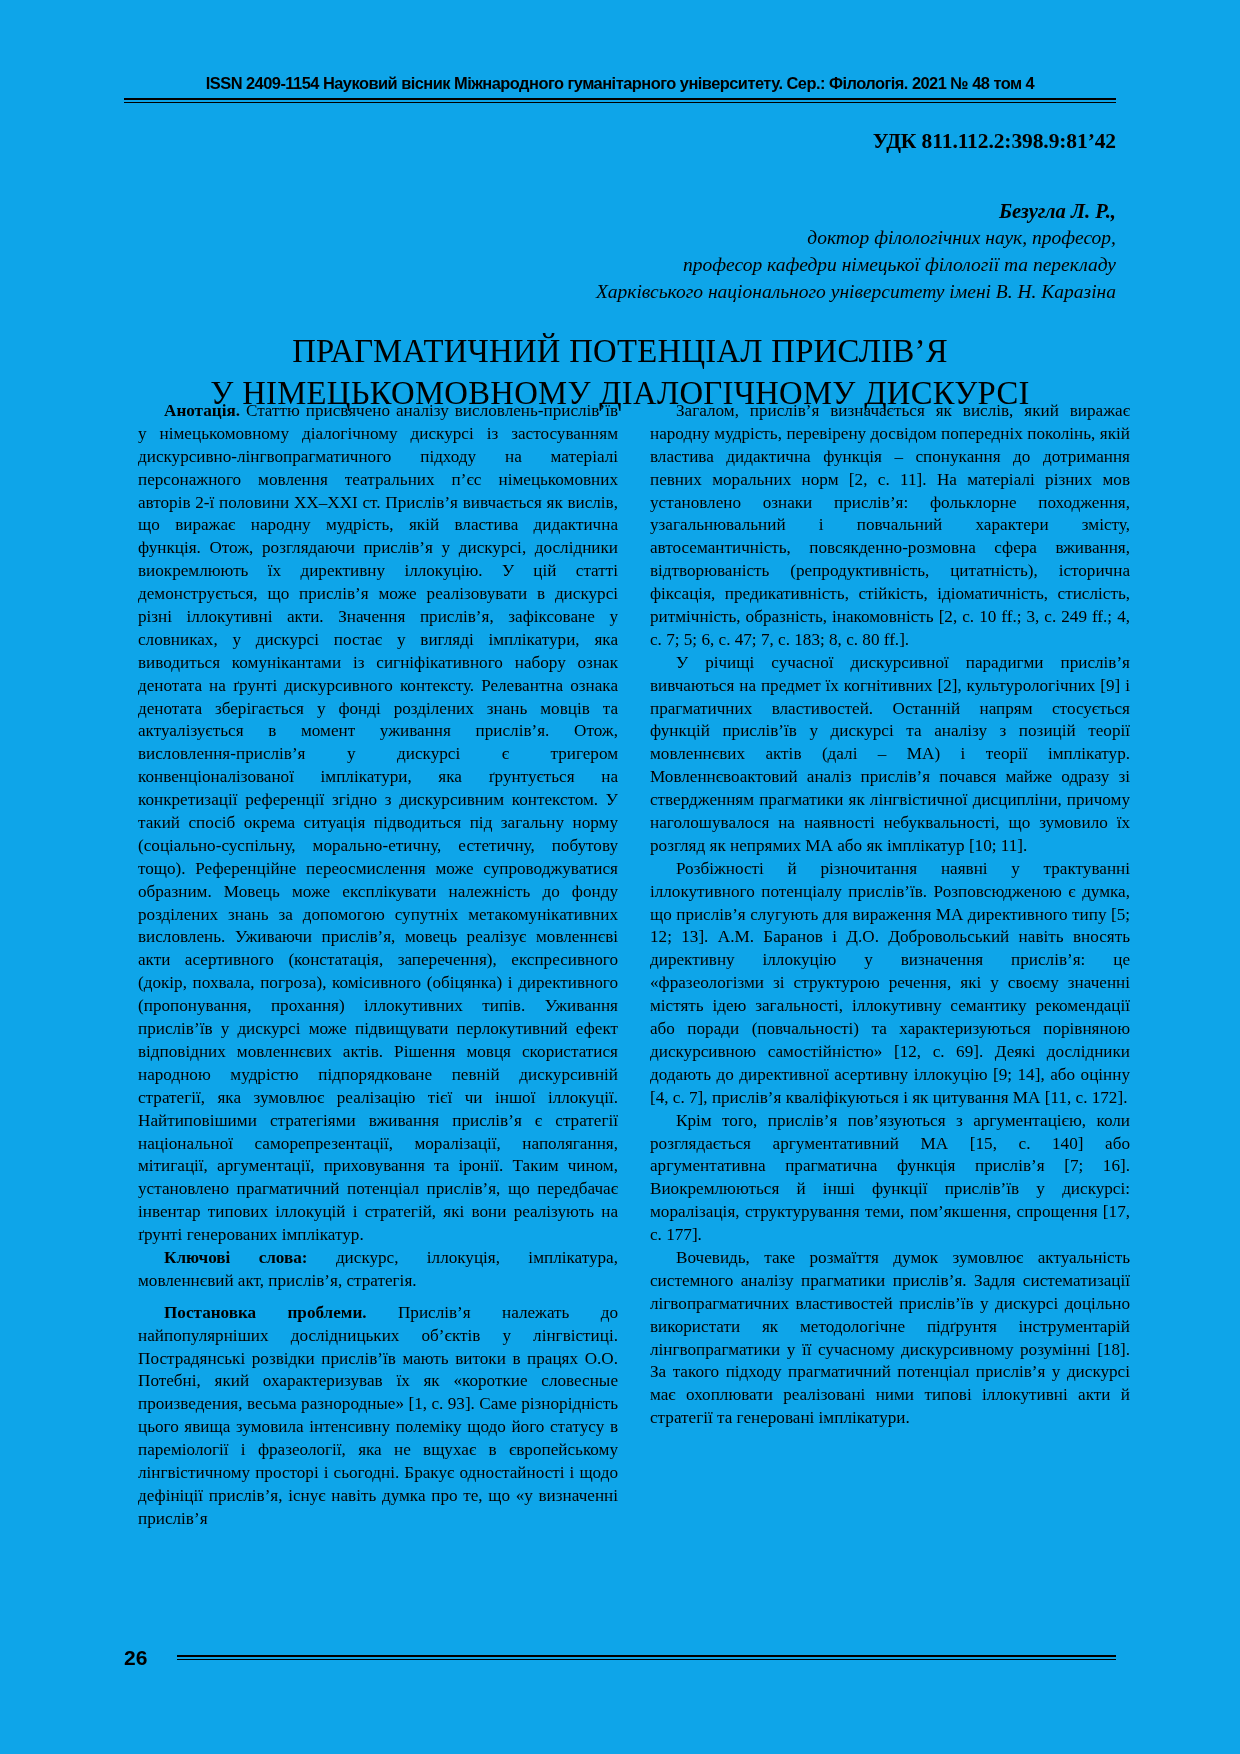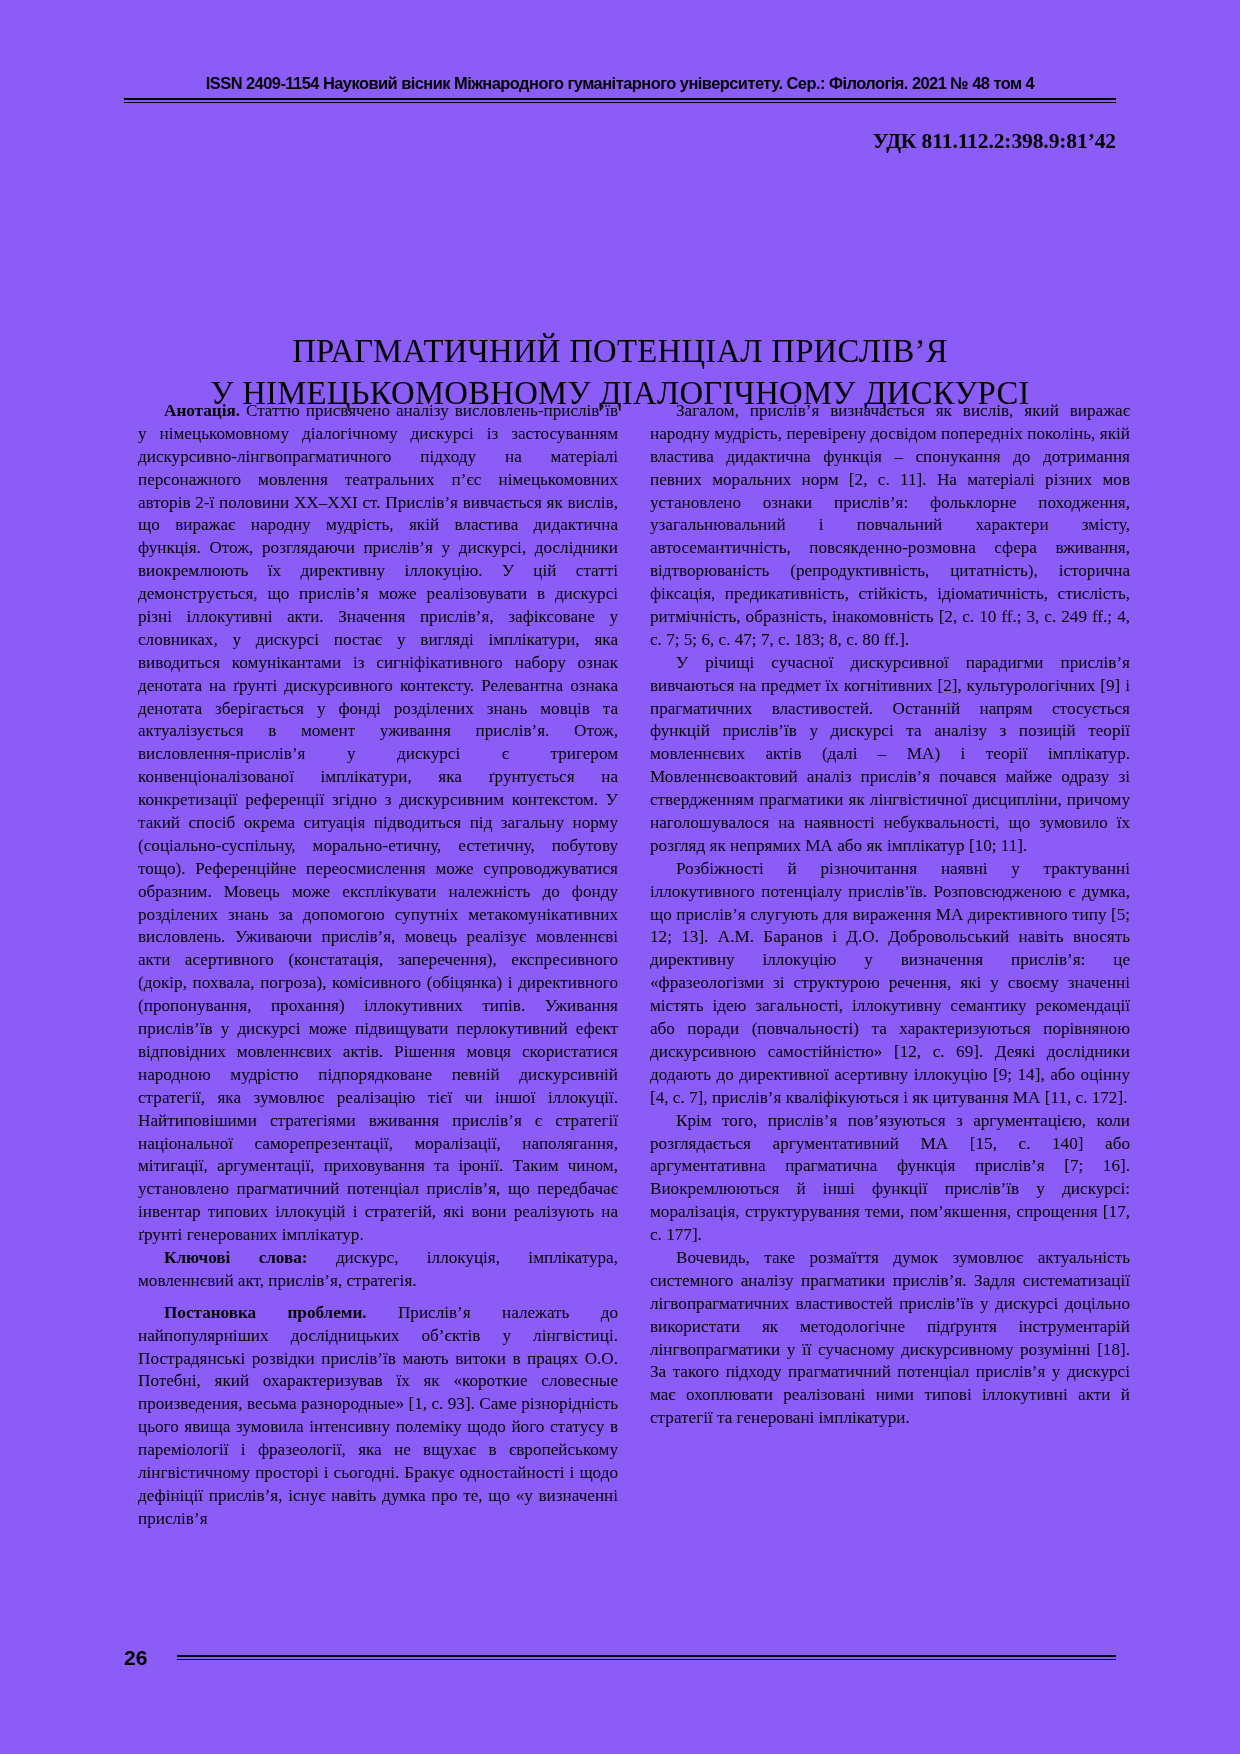--- a/index.html
+++ b/index.html
@@ -10,21 +10,21 @@
   }
   body {
     font-family: "Liberation Serif", "DejaVu Serif", serif;
     color: #000000;
   }
   .page {
     position: relative;
     width: 1240px;
     height: 1754px;
     margin: 0 auto;
-    background: #8b5cf6;
+    background: #0ea5e9;
     box-sizing: border-box;
     overflow: hidden;
   }
 
   
   .running-head {
     position: absolute;
     left: 124px;
     top: 74px;
     width: 992px;
@@ -152,20 +152,26 @@
 
   <div class="running-head">
     <div class="running-head-text">ISSN 2409-1154 Науковий вісник Міжнародного гуманітарного університету. Сер.: Філологія. 2021 № 48 том 4</div>
     <div class="rule-double"></div>
   </div>
 
   <div class="udc-block">
     <div>УДК 811.112.2:398.9:81’42</div>
   </div>
 
+  <div class="author-block">
+    <div class="author-name">Безугла Л. Р.,</div>
+    <div class="author-line">доктор філологічних наук, професор,</div>
+    <div class="author-line">професор кафедри німецької філології та перекладу</div>
+    <div class="author-line">Харківського національного університету імені В. Н. Каразіна</div>
+  </div>
 
   <h1 class="article-title">
     <span class="tline">ПРАГМАТИЧНИЙ ПОТЕНЦІАЛ ПРИСЛІВ’Я</span>
     <span class="tline">У НІМЕЦЬКОМОВНОМУ ДІАЛОГІЧНОМУ ДИСКУРСІ</span>
   </h1>
 
   <div class="columns">
 
     <div class="col">
       <p><span class="lead">Анотація.</span><span> Статтю присвячено аналізу висловлень-прислівʼїв у німецькомовному діалогічному дискурсі із застосуванням дискурсивно-лінгвопрагматичного підходу на матеріалі персонажного мовлення театральних п’єс німецькомовних авторів 2-ї половини XX–XXI ст. Прислів’я вивчається як вислів, що виражає народну мудрість, якій властива дидактична функція. Отож, розглядаючи прислів’я у дискурсі, дослідники виокремлюють їх директивну іллокуцію. У цій статті демонструється, що прислів’я може реалізовувати в дискурсі різні іллокутивні акти. Значення прислів’я, зафіксоване у словниках, у дискурсі постає у вигляді імплікатури, яка виводиться комунікантами із сигніфікативного набору ознак денотата на ґрунті дискурсивного контексту. Релевантна ознака денотата зберігається у фонді розділених знань мовців та актуалізується в момент уживання прислів’я. Отож, висловлення-прислів’я у дискурсі є тригером конвенціоналізованої імплікатури, яка ґрунтується на конкретизації референції згідно з дискурсивним контекстом. У такий спосіб окрема ситуація підводиться під загальну норму (соціально-суспільну, морально-етичну, естетичну, побутову тощо). Референційне переосмислення може супроводжуватися образним. Мовець може експлікувати належність до фонду розділених знань за допомогою супутніх метакомунікативних висловлень. Уживаючи прислів’я, мовець реалізує мовленнєві акти асертивного (констатація, заперечення), експресивного (докір, похвала, погроза), комісивного (обіцянка) і директивного (пропонування, прохання) іллокутивних типів. Уживання прислів’їв у дискурсі може підвищувати перлокутивний ефект відповідних мовленнєвих актів. Рішення мовця скористатися народною мудрістю підпорядковане певній дискурсивній стратегії, яка зумовлює реалізацію тієї чи іншої іллокуції. Найтиповішими стратегіями вживання прислів’я є стратегії національної саморепрезентації, моралізації, наполягання, мітигації, аргументації, приховування та іронії. Таким чином, установлено прагматичний потенціал прислів’я, що передбачає інвентар типових іллокуцій і стратегій, які вони реалізують на ґрунті генерованих імплікатур.</span></p>

